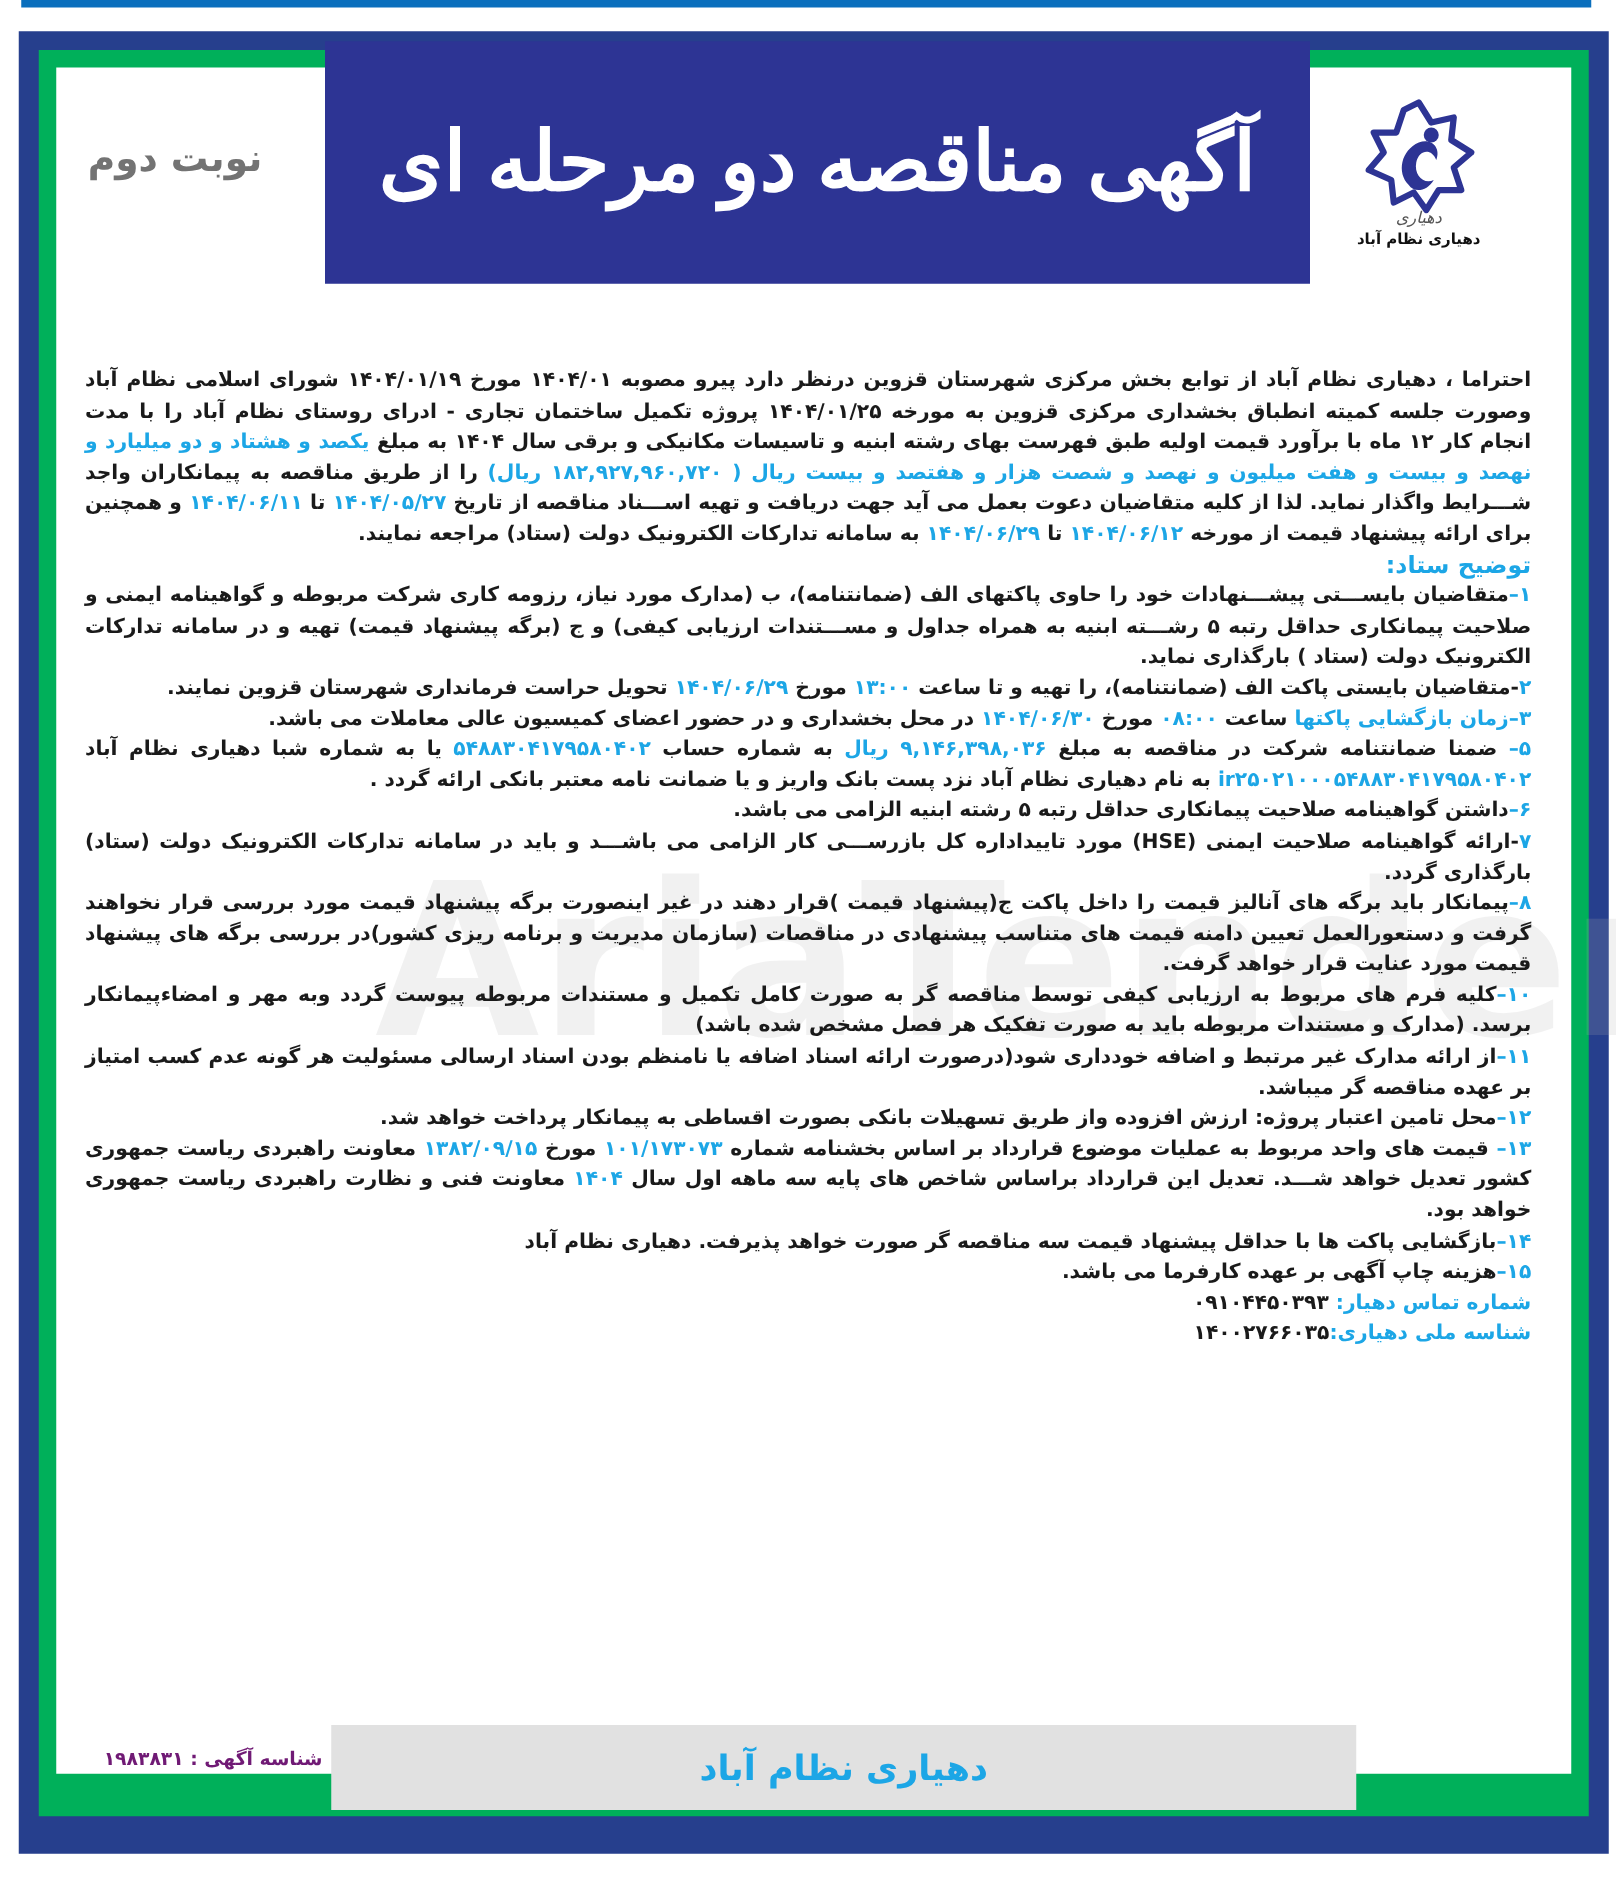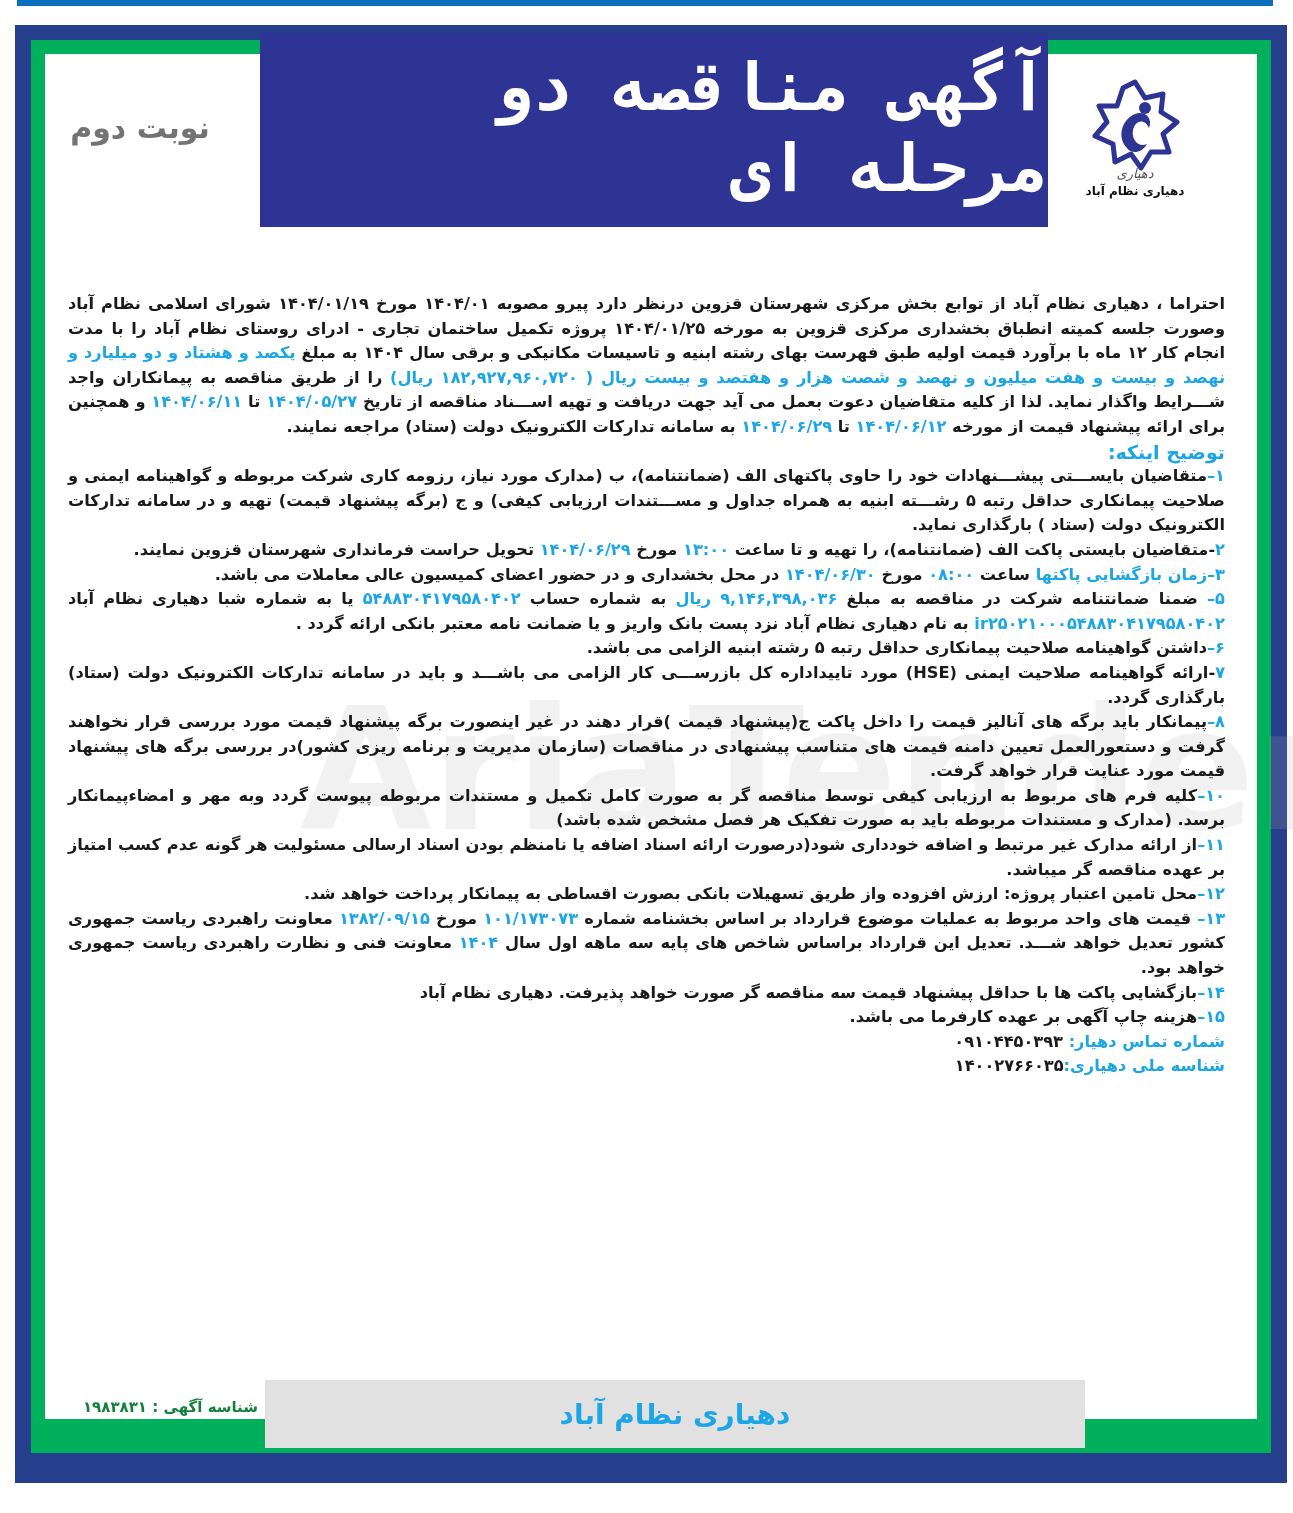--- a/index.html
+++ b/index.html
@@ -5,21 +5,21 @@
   html, body { margin: 0; padding: 0; background: #ffffff; }
   body { width: 1293px; height: 1513px; position: relative; overflow: hidden;
          font-family: "DejaVu Sans", sans-serif; }
   .top-strip { position: absolute; left: 17px; top: 0; width: 1256px; height: 6px; background: #0a6fbd; }
   .navy-frame { position: absolute; left: 15px; top: 25px; width: 1272px; height: 1458px; background: #263f8d; }
   .green-frame { position: absolute; left: 31px; top: 40px; width: 1240px; height: 1413px; background: #00b05a; }
   .paper { position: absolute; left: 45px; top: 54px; width: 1212px; height: 1365px; background: #ffffff; }
 
   .title-box { position: absolute; left: 260px; top: 33px; width: 788px; height: 194px; background: #2d3494;
                display: flex; align-items: center; justify-content: center; }
-  .title-text { color: #ffffff; font-family: Liberation Mono, monospace; font-weight: bold; font-size: 66px;
+  .title-text { color: #ffffff; font-family: Liberation Serif, serif; font-weight: bold; font-size: 66px;
                 direction: rtl; letter-spacing: -1px; }
 
   .round-label { position: absolute; left: 70px; top: 110px; width: 140px; text-align: center;
                  font-weight: bold; font-size: 30px; color: #737373; direction: rtl; }
 
   .logo { position: absolute; left: 1080px; top: 78px; width: 110px; height: 140px; text-align: center; }
   .logo svg { display: block; margin: 0 auto; }
   .logo-caption { font-size: 12px; font-weight: bold; color: #111; direction: rtl; margin-top: 2px; }
 
   .body-text { position: absolute; left: 68px; top: 244px; width: 1157px; direction: rtl; text-align: justify;
@@ -29,21 +29,21 @@
   .hl { color: #1ca6e6; }
   .num { color: #1ca6e6; font-weight: bold; }
   .sec-head { color: #1ca6e6; font-size: 19px; margin: 2px 0 0 0; }
   .item { margin: 0; }
   .contact { margin: 0; }
 
   .footer-box { position: absolute; left: 265px; top: 1380px; width: 820px; height: 68px; background: #e1e1e1;
                 display: flex; align-items: center; justify-content: center; }
   .footer-text { color: #1ca6e6; font-weight: bold; font-size: 28px; direction: rtl; }
   .ad-id { position: absolute; left: 68px; top: 1398px; width: 190px; direction: rtl; text-align: right;
-           font-weight: bold; font-size: 15px; color: #15803d; }
+           font-weight: bold; font-size: 15px; color: #701a75; }
   .watermark { position: absolute; left: 300px; top: 640px; width: 700px; height: 260px; color: rgba(180,180,180,0.18);
                font-size: 170px; font-weight: bold; pointer-events: none; line-height: 260px; }
 </style>
 </head>
 <body>
 
 <div class="top-strip"></div>
 <div class="navy-frame"></div>
 <div class="green-frame"></div>
 <div class="paper"></div>
@@ -63,21 +63,21 @@
     <circle cx="58" cy="30" r="6" fill="#2d3494"></circle>
     <text x="48" y="100" text-anchor="middle" font-size="13" fill="#555" font-style="italic" font-family="DejaVu Serif, serif">دهیاری</text>
   </svg>
   <div class="logo-caption">دهیاری نظام آباد</div>
 </div>
 
 <div class="body-text">
   <p>
     <span>احتراما ، دهیاری نظام آباد از توابع بخش مرکزی شهرستان قزوین درنظر دارد پیرو مصوبه ۱۴۰۴/۰۱ مورخ ۱۴۰۴/۰۱/۱۹ شورای اسلامی نظام آباد وصورت جلسه کمیته انطباق بخشداری مرکزی قزوین به مورخه ۱۴۰۴/۰۱/۲۵ پروژه تکمیل ساختمان تجاری - ادرای روستای نظام آباد را با مدت انجام کار ۱۲ ماه با برآورد قیمت اولیه طبق فهرست بهای رشته ابنیه و تاسیسات مکانیکی و برقی سال ۱۴۰۴ به مبلغ </span><span class="hl">یکصد و هشتاد و دو میلیارد و نهصد و بیست و هفت میلیون و نهصد و شصت هزار و هفتصد و بیست ریال ( ۱۸۲,۹۲۷,۹۶۰,۷۲۰ ریال)</span><span> را از طریق مناقصه به پیمانکاران واجد شـــرایط واگذار نماید. لذا از کلیه متقاضیان دعوت بعمل می آید جهت دریافت و تهیه اســـناد مناقصه از تاریخ </span><span class="hl">۱۴۰۴/۰۵/۲۷</span><span> تا </span><span class="hl">۱۴۰۴/۰۶/۱۱</span><span> و همچنین برای ارائه پیشنهاد قیمت از مورخه </span><span class="hl">۱۴۰۴/۰۶/۱۲</span><span> تا </span><span class="hl">۱۴۰۴/۰۶/۲۹</span><span> به سامانه تدارکات الکترونیک دولت (ستاد) مراجعه نمایند.</span>
   </p>
-  <p class="sec-head">توضیح اینکه:</p>
+  <p class="sec-head">توضیح ستاد:</p>
   <div id="items">
       <p class="item"><span class="num">۱–</span><span>متقاضیان بایســـتی پیشـــنهادات خود را حاوی پاکتهای الف (ضمانتنامه)، ب (مدارک مورد نیاز، رزومه کاری شرکت مربوطه و گواهینامه ایمنی و صلاحیت پیمانکاری حداقل رتبه ۵ رشـــته ابنیه به همراه جداول و مســـتندات ارزیابی کیفی) و ج (برگه پیشنهاد قیمت) تهیه و در سامانه تدارکات الکترونیک دولت (ستاد ) بارگذاری نماید.</span></p>
       <p class="item"><span class="num">۲</span><span>-متقاضیان بایستی پاکت الف (ضمانتنامه)، را تهیه و تا ساعت </span><span class="hl">۱۳:۰۰</span><span> مورخ </span><span class="hl">۱۴۰۴/۰۶/۲۹</span><span> تحویل حراست فرمانداری شهرستان قزوین نمایند.</span></p>
       <p class="item"><span class="num">۳</span><span class="hl">–زمان بازگشایی پاکتها</span><span> ساعت </span><span class="hl">۰۸:۰۰</span><span> مورخ </span><span class="hl">۱۴۰۴/۰۶/۳۰</span><span> در محل بخشداری و در حضور اعضای کمیسیون عالی معاملات می باشد.</span></p>
       <p class="item"><span class="num">۵–</span><span> ضمنا ضمانتنامه شرکت در مناقصه به مبلغ </span><span class="hl">۹,۱۴۶,۳۹۸,۰۳۶ ریال</span><span> به شماره حساب </span><span class="hl">۵۴۸۸۳۰۴۱۷۹۵۸۰۴۰۲</span><span> یا به شماره شبا دهیاری نظام آباد </span><span class="hl">ir۲۵۰۲۱۰۰۰۵۴۸۸۳۰۴۱۷۹۵۸۰۴۰۲</span><span> به نام دهیاری نظام آباد نزد پست بانک واریز و یا ضمانت نامه معتبر بانکی ارائه گردد .</span></p>
       <p class="item"><span class="num">۶–</span><span>داشتن گواهینامه صلاحیت پیمانکاری حداقل رتبه ۵ رشته ابنیه الزامی می باشد.</span></p>
       <p class="item"><span class="num">۷</span><span>-ارائه گواهینامه صلاحیت ایمنی (HSE) مورد تاییداداره کل بازرســـی کار الزامی می باشـــد و باید در سامانه تدارکات الکترونیک دولت (ستاد) بارگذاری گردد.</span></p>
       <p class="item"><span class="num">۸–</span><span>پیمانکار باید برگه های آنالیز قیمت را داخل پاکت ج(پیشنهاد قیمت )قرار دهند در غیر اینصورت برگه پیشنهاد قیمت مورد بررسی قرار نخواهند گرفت و دستعورالعمل تعیین دامنه قیمت های متناسب پیشنهادی در مناقصات (سازمان مدیریت و برنامه ریزی کشور)در بررسی برگه های پیشنهاد قیمت مورد عنایت قرار خواهد گرفت.</span></p>
       <p class="item"><span class="num">۱۰–</span><span>کلیه فرم های مربوط به ارزیابی کیفی توسط مناقصه گر به صورت کامل تکمیل و مستندات مربوطه پیوست گردد وبه مهر و امضاءپیمانکار برسد. (مدارک و مستندات مربوطه باید به صورت تفکیک هر فصل مشخص شده باشد)</span></p>
       <p class="item"><span class="num">۱۱–</span><span>از ارائه مدارک غیر مرتبط و اضافه خودداری شود(درصورت ارائه اسناد اضافه یا نامنظم بودن اسناد ارسالی مسئولیت هر گونه عدم کسب امتیاز بر عهده مناقصه گر میباشد.</span></p>

